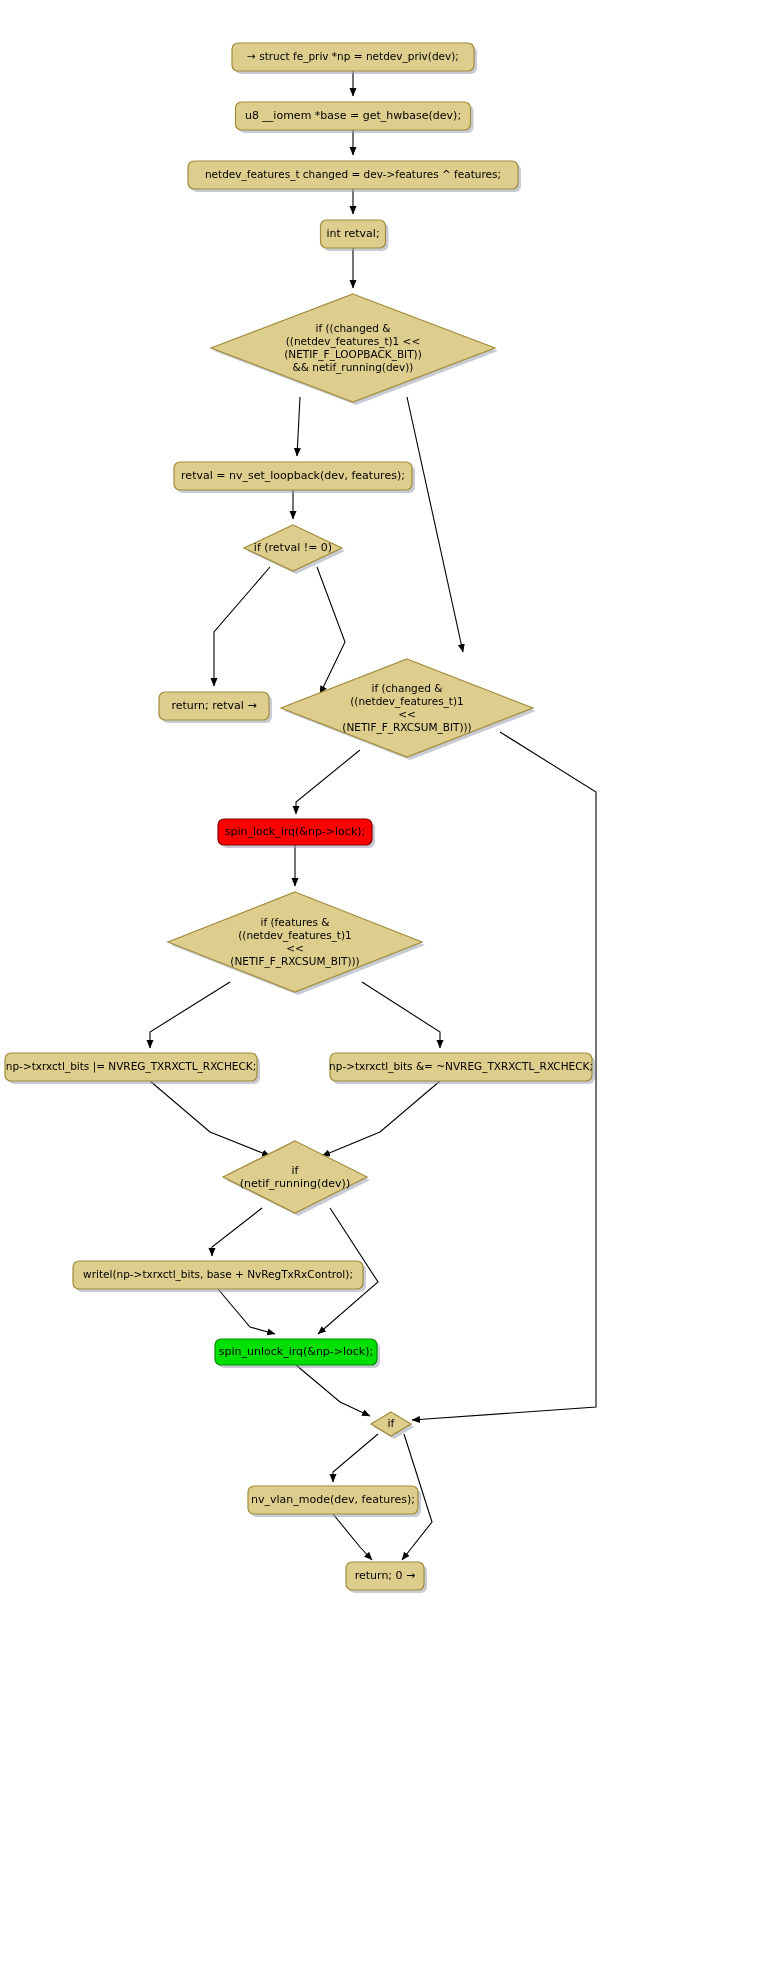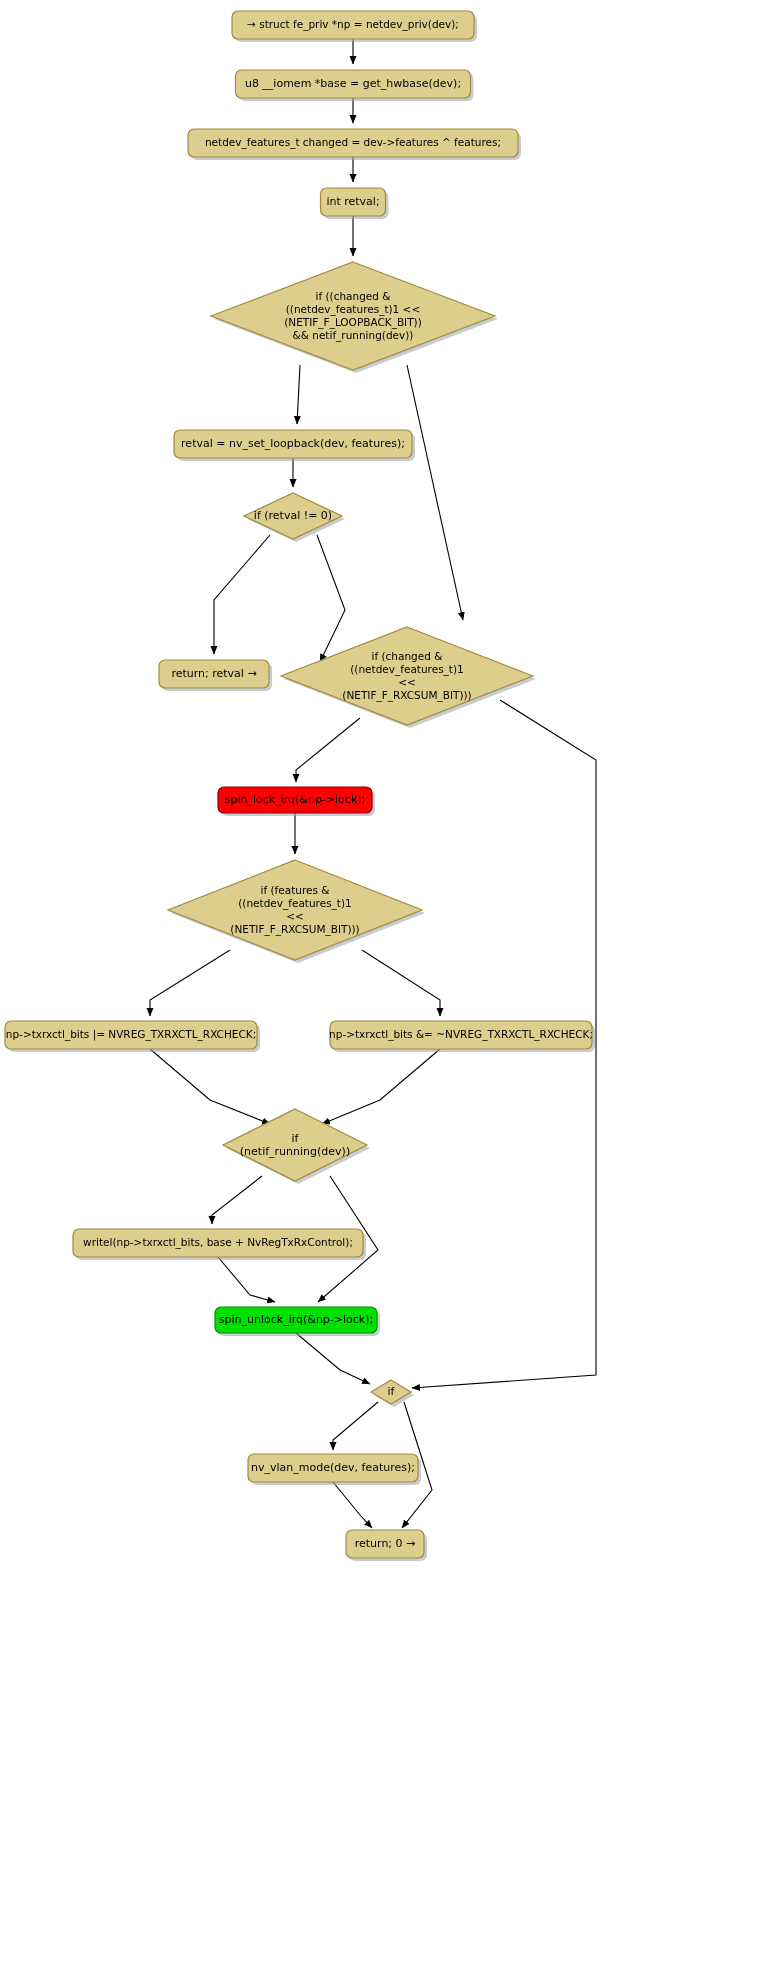--- a/index.html
+++ b/index.html
@@ -10,20 +10,21 @@
   body {
     width: 758px;
     height: 1964px;
     font-family: "DejaVu Sans", sans-serif;
     overflow: hidden;
   }
   #flowchart-root {
     position: relative;
     width: 758px;
     height: 1836px;
+    margin-top: 32px;
   }
   svg.chart-svg {
     display: block;
     width: 758px;
     height: 1964px;
   }
   .node-shape {
     stroke: #A08C3A;
     stroke-width: 1.2;
   }

